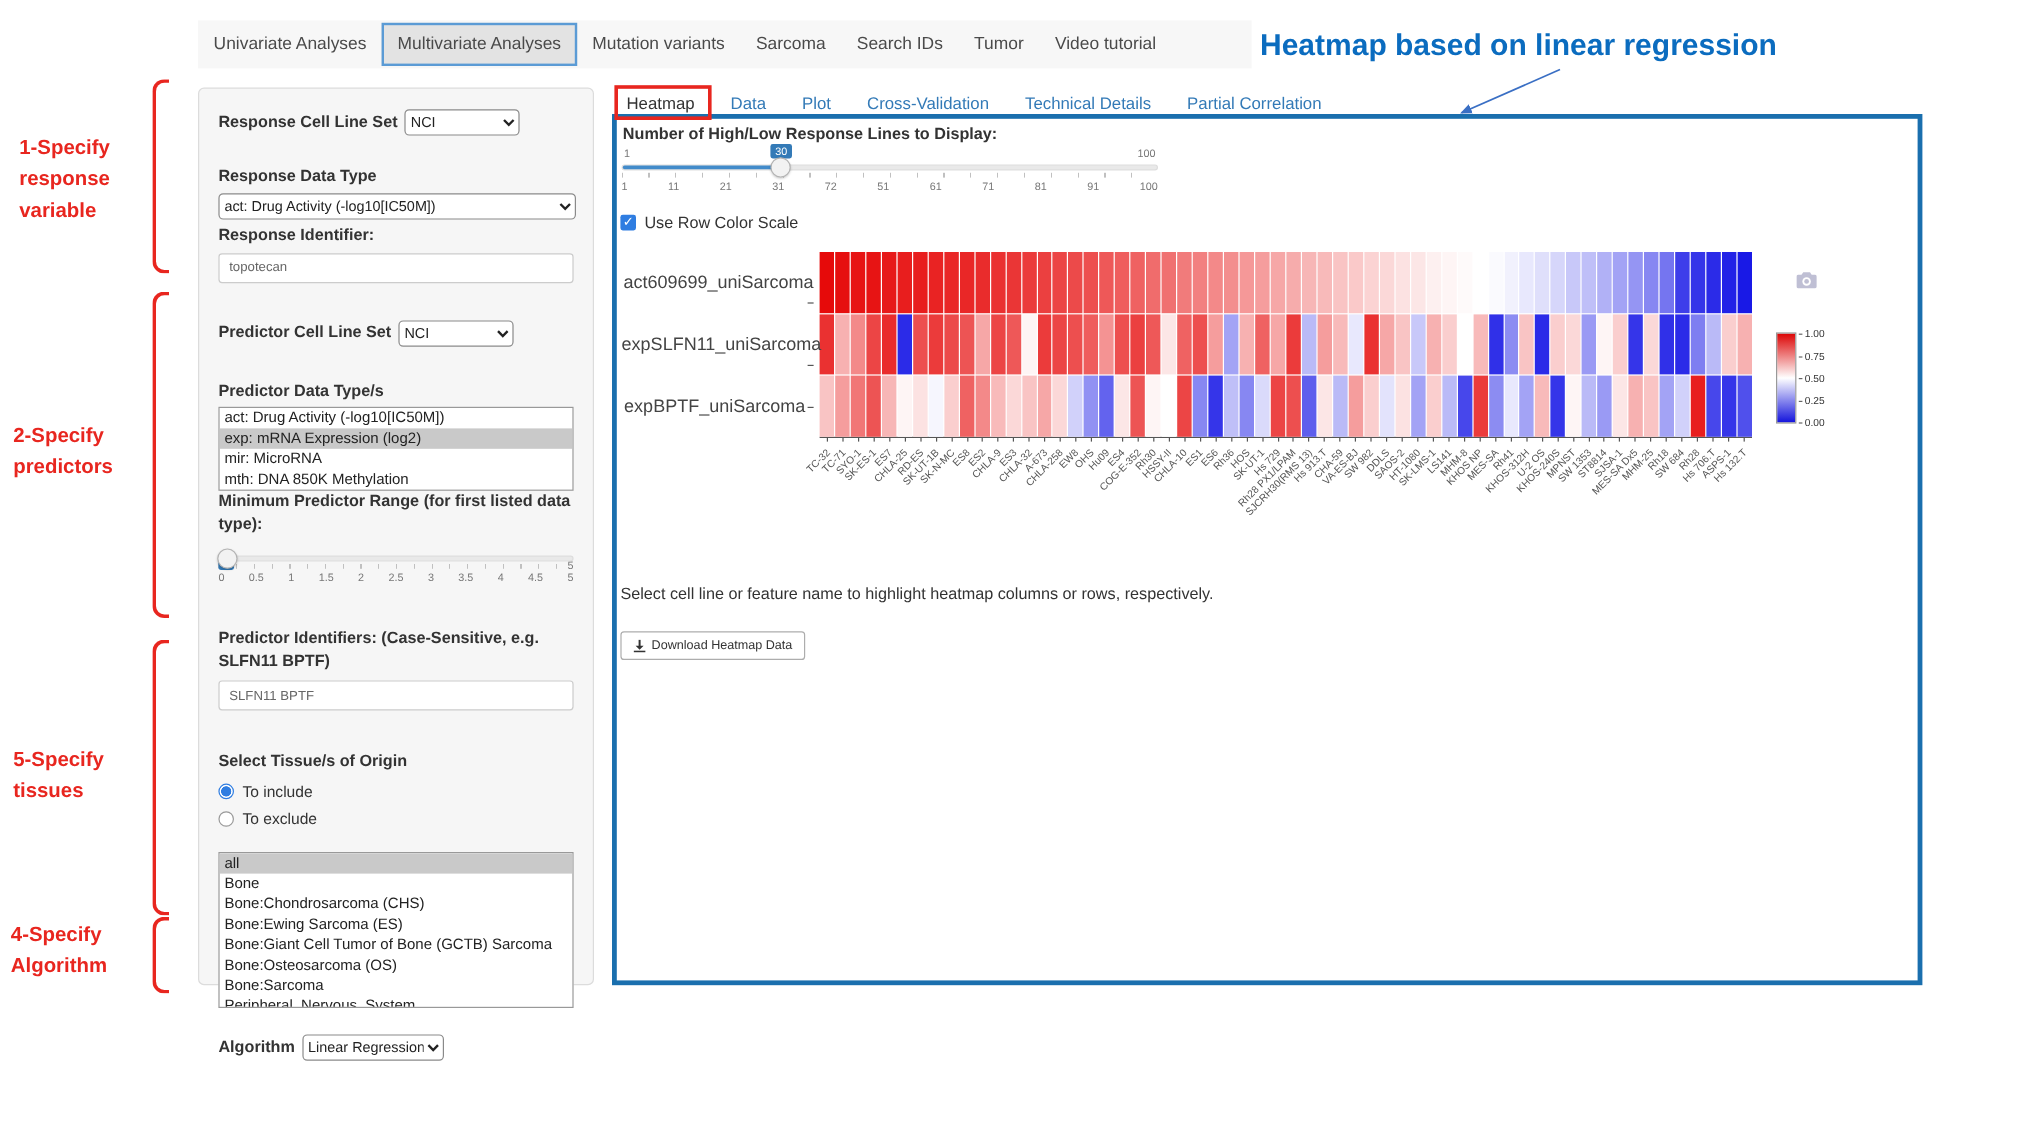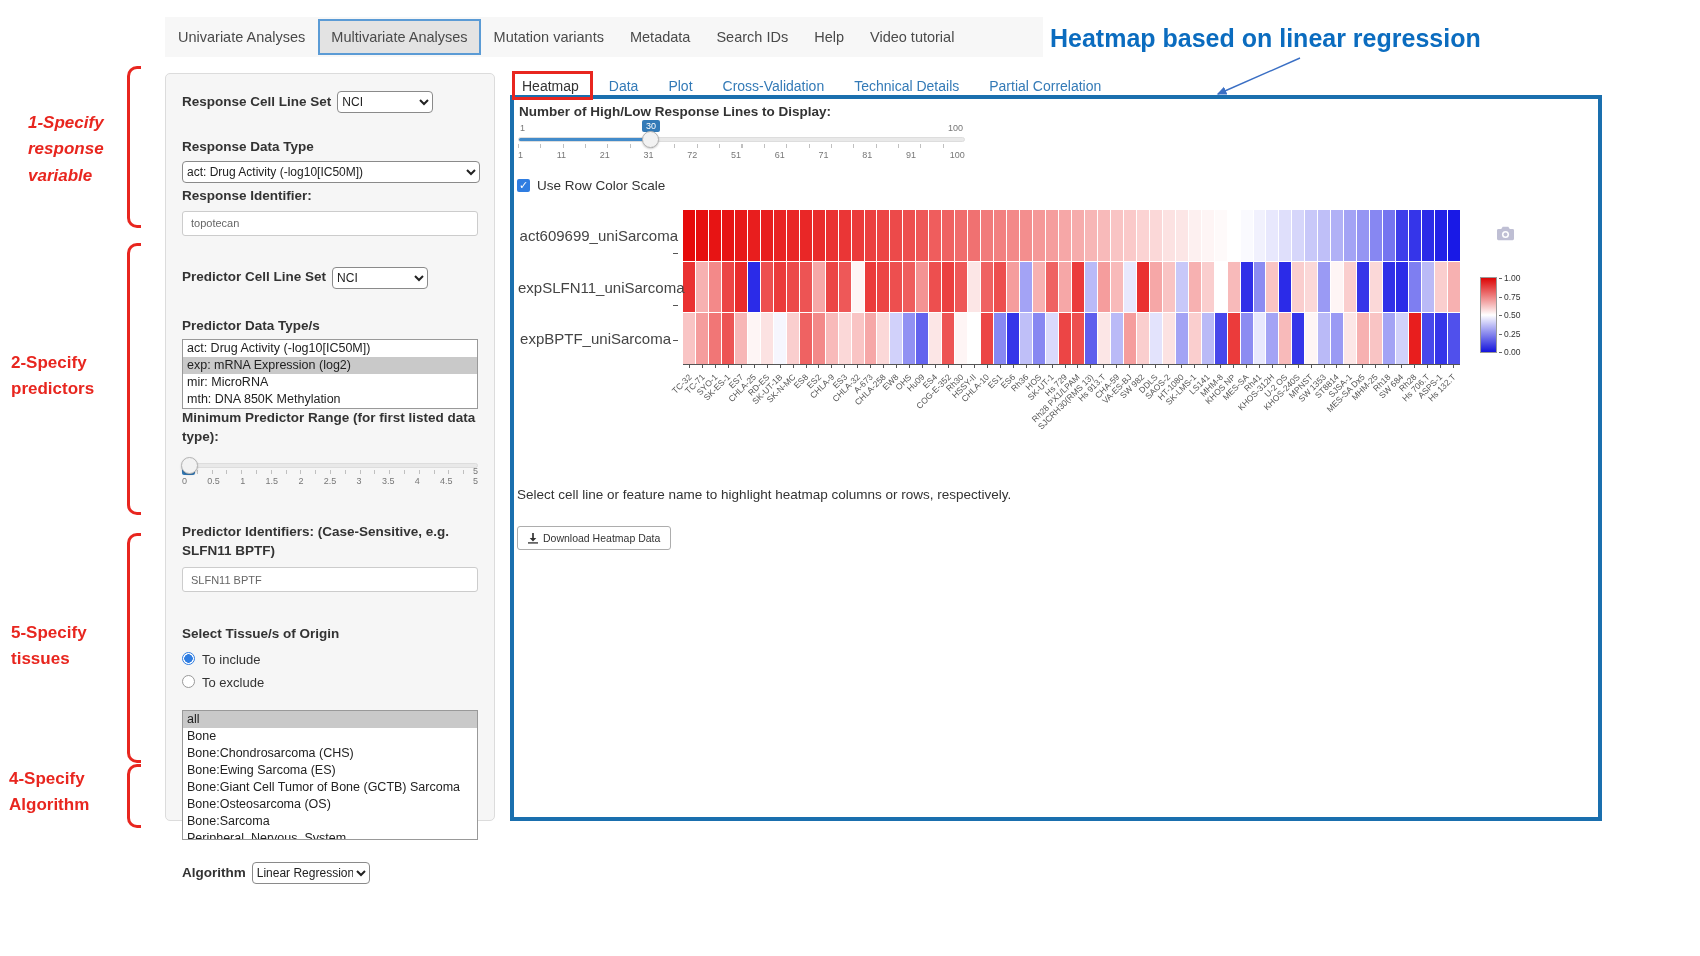--- a/index.html
+++ b/index.html
@@ -29,21 +29,21 @@
   .listbox .opt { padding:0 4px; line-height:17px; white-space:nowrap; }
   .listbox .opt.selected { background:#c9c9c9; }
   .slider-wrap { position:relative; }
   .slider-badge { position:absolute; background:#337ab7; color:#fff; font-size:9px; padding:1px 4px; border-radius:2px; }
   .slider-minmax { position:absolute; font-size:9px; color:#777; }
   .slider-track { position:relative; height:5px; background:#e9e9e9; border:1px solid #ddd; border-radius:3px; }
   .slider-fill { position:absolute; left:0; top:0; bottom:0; background:#428bca; border-radius:3px 0 0 3px; }
   .slider-handle { position:absolute; width:17px; height:17px; border-radius:50%; background:#f2f2f2; border:1px solid #b3b3b3; top:-7px; box-shadow:0 1px 2px rgba(0,0,0,.2); }
   .tickmarks { height:4px; margin-top:2px; }
   .tick-labels { display:flex; justify-content:space-between; font-size:9px; color:#777; margin-top:2px; }
-  .radio-row { display:flex; align-items:flex-start; gap:7px; margin-top:8px; font-size:13px; color:#333; }
+  .radio-row { display:flex; align-items:center; gap:7px; margin-top:8px; font-size:13px; color:#333; }
   .radio { width:13px; height:13px; border:1px solid #999; border-radius:50%; background:#fff; }
   .radio.checked { border-color:#2f7de1; background:radial-gradient(circle,#2f7de1 0 4px,#fff 4.5px); }
 
   
   #panel-border { position:absolute; left:510px; top:95px; width:1092px; height:726px; border:4px solid #1a6fae; }
   #main-tabs { position:absolute; left:522px; top:78px; display:flex; gap:30px; font-size:14px; align-items:flex-start; }
   .tab { color:#337ab7; cursor:pointer; white-space:nowrap; }
   .tab.active { color:#333; }
   #tab-red-box { position:absolute; left:512px; top:71px; width:81px; height:29px; border:3px solid #e8261f; }
 
@@ -72,41 +72,41 @@
 </style>
 </head>
 <body>
 
 <div id="page">
 
   <div id="nav">
       <div class="nav-item">Univariate Analyses</div>
       <div class="nav-item active">Multivariate Analyses</div>
       <div class="nav-item">Mutation variants</div>
-      <div class="nav-item">Metadata</div>
+      <div class="nav-item">Sarcoma</div>
       <div class="nav-item">Search IDs</div>
-      <div class="nav-item">Help</div>
+      <div class="nav-item">Tumor</div>
       <div class="nav-item">Video tutorial</div>
     </div>
 
   <div id="heading">Heatmap based on linear regression</div>
   <svg id="arrow-svg" width="115" height="50">
     <defs>
         <marker id="ah" markerWidth="8" markerHeight="8" refX="6" refY="3" orient="auto">
           <path d="M0,0 L7,3 L0,6 z" fill="#3a6fc4"></path>
         </marker>
       </defs>
     <line x1="100" y1="6" x2="18" y2="42" stroke="#3a6fc4" stroke-width="1.4" marker-end="url(#ah)"></line>
   </svg>
 
   <div class="bracket" style="left:127px; top:66px;  height:162px;"></div>
   <div class="bracket" style="left:127px; top:243px; height:272px;"></div>
   <div class="bracket" style="left:127px; top:533px; height:230px;"></div>
   <div class="bracket" style="left:127px; top:764px; height:64px;"></div>
-  <div class="step-text" style="left:28px; top:110px;font-style:italic;">1-Specify
+  <div class="step-text" style="left:16px; top:110px;">1-Specify
 response
 variable</div>
   <div class="step-text" style="left:11px; top:350px;">2-Specify
 predictors</div>
   <div class="step-text" style="left:11px; top:620px;">5-Specify
 tissues</div>
   <div class="step-text" style="left:9px;  top:766px;">4-Specify
 Algorithm</div>
 
   <div id="sidebar">

